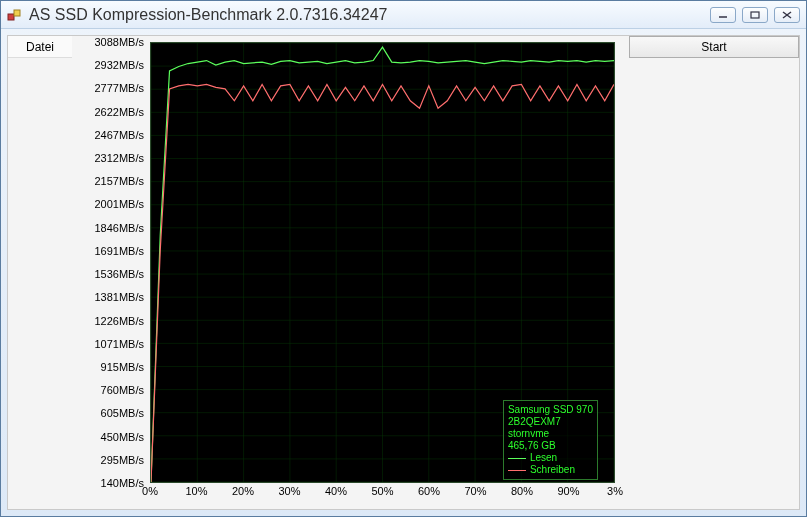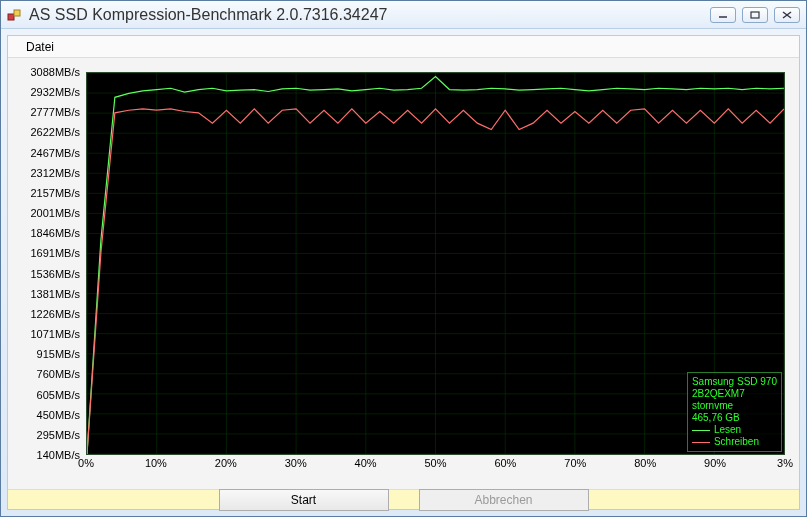--- a/index.html
+++ b/index.html
@@ -45,22 +45,21 @@
     display:flex; align-items:center; justify-content:center;
     color:#445; font-size:10px;
     cursor:pointer;
   }
   .content {
     flex:1;
     margin: 6px;
     background: #f4f4f4;
     border: 1px solid #c9c9c9;
     display:flex;
-    flex-direction:column;
-    gap:8px;
+    flex-direction:row;
   }
   .menu {
     height: 22px;
     padding: 0 10px;
     display:flex; align-items:center;
     background:#fafafa;
     border-bottom:1px solid #ddd;
     font-size:12px;
   }
   .menu-item { padding: 2px 8px; cursor:pointer; }
@@ -85,21 +84,21 @@
   }
   .ylabel { position:absolute; right:4px; transform:translateY(-50%); white-space:nowrap;}
   .xlabels {
     position:absolute;
     left:70px; right:6px; bottom:2px; height:18px;
     color:#000; font-size:11px;
   }
   .xlabel { position:absolute; transform:translateX(-50%); }
   .legend {
     position:absolute;
-    right:2px; bottom:2px;
+    right:16px; bottom:2px;
     border:1px solid #2c7a2c;
     background:rgba(0,0,0,0.6);
     color:#2cff2c;
     font-size:10px;
     padding:3px 4px;
     line-height:1.2;
   }
   .legend .row { display:flex; align-items:center; gap:4px; }
   .legend .sw { width:18px; height:0; border-top:1.5px solid; }
   .buttons {
@@ -258,18 +257,17 @@
           <div class="xlabel" style="left: 60%;">60%</div>
           <div class="xlabel" style="left: 70%;">70%</div>
           <div class="xlabel" style="left: 80%;">80%</div>
           <div class="xlabel" style="left: 90%;">90%</div>
           <div class="xlabel" style="left: 100%;">3%</div>
         </div>
     </div>
 
     <div class="buttons">
       <button class="btn">Start</button>
-      <button class="btn" disabled="">Abbrechen</button>
     </div>
 
   </div>
 
 </div>
 
 </body></html>

